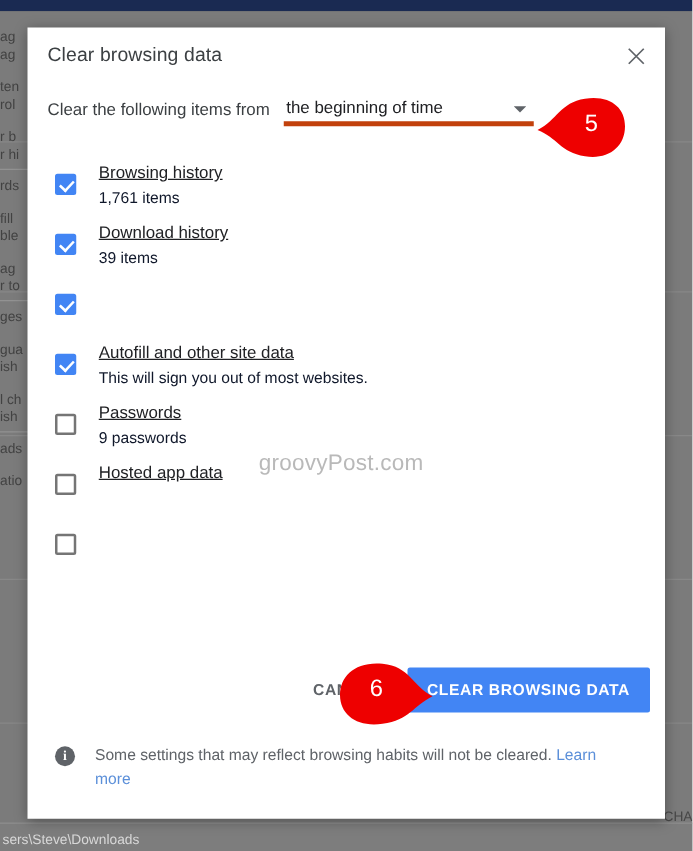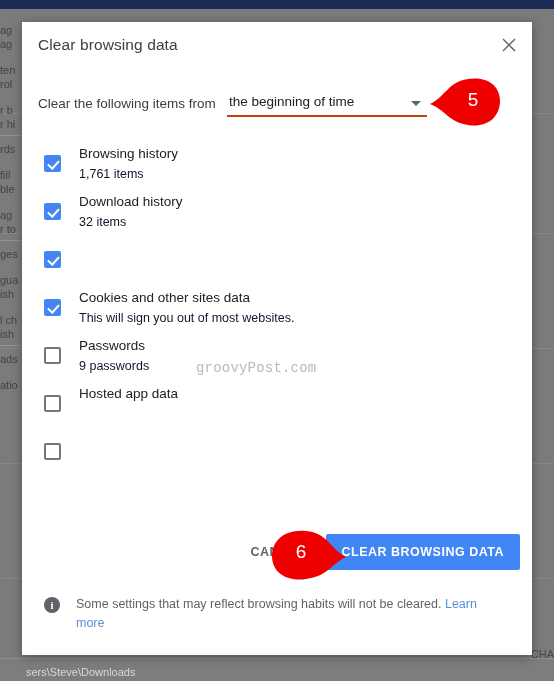--- a/index.html
+++ b/index.html
@@ -69,21 +69,20 @@
     background: #7d7d7d;
     border-top: 1px solid #8e8e8e;
   }
   #bg-download-path {
     position: absolute;
     left: 2px;
     bottom: 3px;
     font-size: 11px;
     color: #d8d8d8;
     white-space: nowrap;
-    margin-left: 24px;
   }
   #bg-hlines {
     position: absolute;
     left: 0; right: 0; top: 9px; bottom: 0;
   }
   #bg-hlines div {
     position: absolute;
     left: 0; right: 0;
     height: 1px;
     background: rgba(255,255,255,0.10);
@@ -124,37 +123,36 @@
     align-items: center;
     justify-content: center;
     cursor: pointer;
   }
   #close-btn svg { display: block; }
 
   
   #range-row {
     position: relative;
     height: 44px;
-    margin-top: 16px;
     padding-left: 44px;
   }
   #range-label {
     position: absolute;
     left: 16px;
     top: 10px;
     font-size: 13.5px;
     color: #3c4043;
   }
   #range-select {
     position: absolute;
     left: 205px;
     top: 5px;
     width: 200px;
     height: 26px;
-    border-bottom: 2px solid #c2410c;
+    border-bottom: 4px solid #c2410c;
     box-sizing: border-box;
     cursor: pointer;
   }
   #range-value {
     position: absolute;
     left: 2px;
     top: 3px;
     font-size: 13.5px;
     color: #202124;
   }
@@ -213,34 +211,35 @@
   }
   .item-texts {
     padding-top: 5px;
     line-height: 1;
   }
   .item-title {
     font-size: 13.5px;
     color: #202124;
     display: block;
     margin-bottom: 7px;
+    text-decoration: underline;
   }
   .item-sub {
     font-size: 12.5px;
     color: #0f172a;
     display: block;
   }
 
   
   #watermark {
     position: absolute;
-    left: 174px;
+    left: 185px;
     top: 338px;
-    font-family: Liberation Mono, monospace;
-    font-size: 14px;
+    font-family: Liberation Sans, sans-serif;
+    font-size: 18px;
     color: #b9b9b9;
     letter-spacing: 0.2px;
     pointer-events: none;
   }
 
   
   #actions {
     position: absolute;
     right: 12px;
     top: 512px;
@@ -400,30 +399,30 @@
         <span class="cb on"></span>
         <span class="item-texts">
           <span class="item-title">Browsing history</span>
           <span class="item-sub">1,761 items</span>
         </span>
       </div>
       <div class="item">
         <span class="cb on"></span>
         <span class="item-texts">
           <span class="item-title">Download history</span>
-          <span class="item-sub">32 items</span>
+          <span class="item-sub">39 items</span>
         </span>
       </div>
       <div class="item">
         <span class="cb on"></span>
       </div>
       <div class="item">
         <span class="cb on"></span>
         <span class="item-texts">
-          <span class="item-title">Cookies and other sites data</span>
+          <span class="item-title">Autofill and other site data</span>
           <span class="item-sub">This will sign you out of most websites.</span>
         </span>
       </div>
       <div class="item">
         <span class="cb off"></span>
         <span class="item-texts">
           <span class="item-title">Passwords</span>
           <span class="item-sub">9 passwords</span>
         </span>
       </div>

